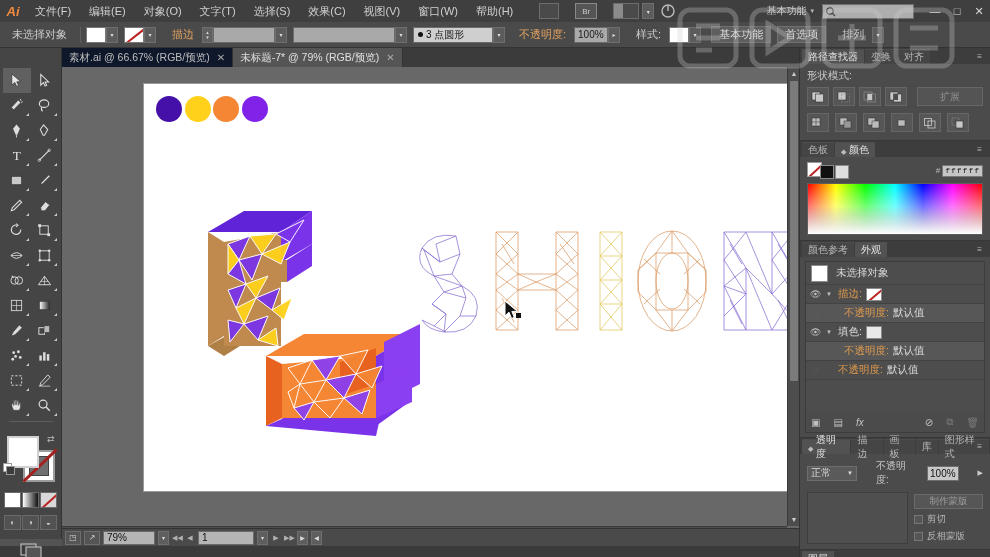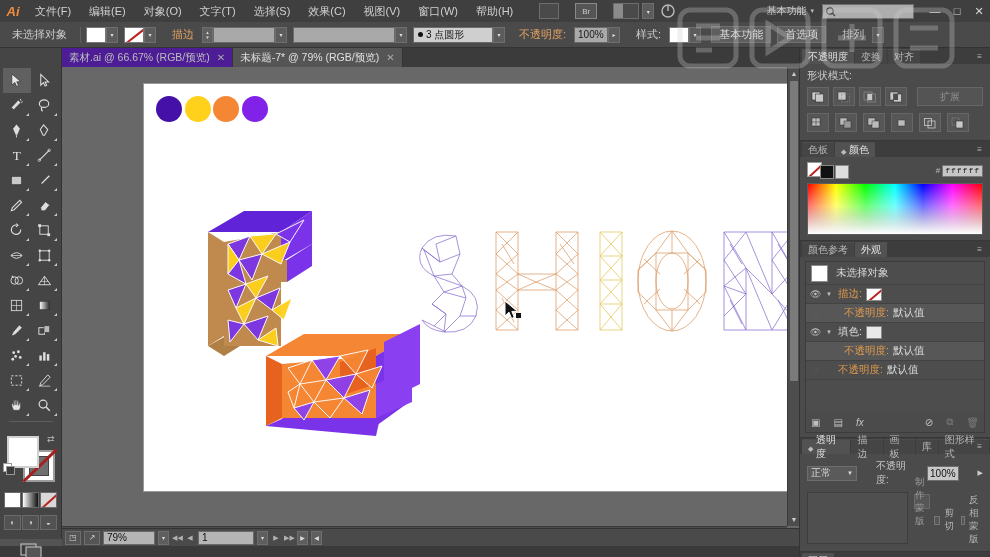--- a/index.html
+++ b/index.html
@@ -59,21 +59,21 @@
   .btn-flat { height:17px; background:#5e5e5e; border:1px solid #707070;
     display:flex; align-items:center; padding:0 7px; font-size:11px; color:#ddd; }
   .brush-field { width:80px; height:16px; background:#cfcfcf; border:1px solid #6a6a6a;
     display:flex; align-items:center; padding:0 4px; font-size:10px; color:#111; gap:3px;}
   .brush-dot { width:5px; height:5px; border-radius:50%; background:#111; }
   .op-label { color:#e0a060; font-size:11px; }
 
   
   .tabbar { position:absolute; left:62px; top:48px; width:737px; height:19px;
     background:#3b3b3b; display:flex; align-items:flex-end; }
-  .doctab { height:19px; background:#4c1d95; border-right:1px solid #333;
+  .doctab { height:19px; background:#0f172a; border-right:1px solid #333;
     display:flex; align-items:center; padding:0 7px; font-size:10.5px;
     color:#bdbdbd; gap:7px; }
   .doctab.active { background:#555; color:#e0e0e0; }
   .tabx { font-size:10px; color:#aaa; }
 
   
   .toolbox { position:absolute; left:0; top:48px; width:62px; height:491px;
     background:#454545; border-right:1px solid #333; padding-top:20px; }
   .toolgrid { display:flex; flex-wrap:wrap; width:56px; margin:0 auto; }
   .tool { width:28px; height:25px; display:flex; align-items:center;
@@ -222,21 +222,21 @@
 
   
   .tr-row { display:flex; align-items:center; gap:19px; margin-bottom:5px; }
   .tr-select { width:64px; height:15px; background:#5a5a5a; border:1px solid #6d6d6d;
     display:flex; align-items:center; padding:0 3px; font-size:10px; color:#ddd; }
   .tr-select .car { margin-left:auto; font-size:6px; }
   .tr-op { height:15px; background:#c8c8c8; border:1px solid #6d6d6d; width:32px;
     display:flex; align-items:center; padding:0 2px; font-size:10px; color:#111; }
   .tr-thumbs { display:flex; gap:6px; }
   .tr-thumb { width:101px; height:52px; background:#4f4f4f; border:1px solid #3d3d3d; }
-  .tr-right { flex:1; display:flex; flex-direction:row; gap:4px; padding-top:2px; }
+  .tr-right { flex:1; display:flex; flex-direction:column; gap:4px; padding-top:2px; }
   .tr-btn { height:15px; background:#565656; border:1px solid #6a6a6a; font-size:9.5px;
     color:#9b9b9b; display:flex; align-items:center; justify-content:center; }
   .tr-chk { display:flex; align-items:center; gap:4px; font-size:9.5px; color:#b5b5b5; }
   .tr-chk i { width:9px; height:9px; background:#555; border:1px solid #777; }
 
   
   .watermark { position:absolute; right:18px; top:2px; width:300px; height:72px;
     opacity:.30; pointer-events:none; }
 </style>
 </head>
@@ -696,21 +696,21 @@
     <div class="sb-nav">▶</div>
     <div class="sb-nav">▶▶</div>
     <div class="sb-arrow">▶</div>
     <div class="sb-arrow">◀</div>
   </div>
 
   <div class="panels">
 
     <div class="panel">
       <div class="ptabs">
-        <div class="ptab active">不透明度</div>
+        <div class="ptab active">路径查找器</div>
         <div class="ptab">变换</div>
         <div class="ptab">对齐</div>
         <div class="pmenu">≡</div>
       </div>
       <div class="pbody">
         <div class="plabel">形状模式:</div>
         <div class="iconrow">
           <div class="pfbtn">
             <svg width="14" height="12" viewBox="0 0 14 12">
                 <rect x="1" y="1" width="8" height="8" fill="#c8c8c8" stroke="#333" stroke-width=".6"></rect>

